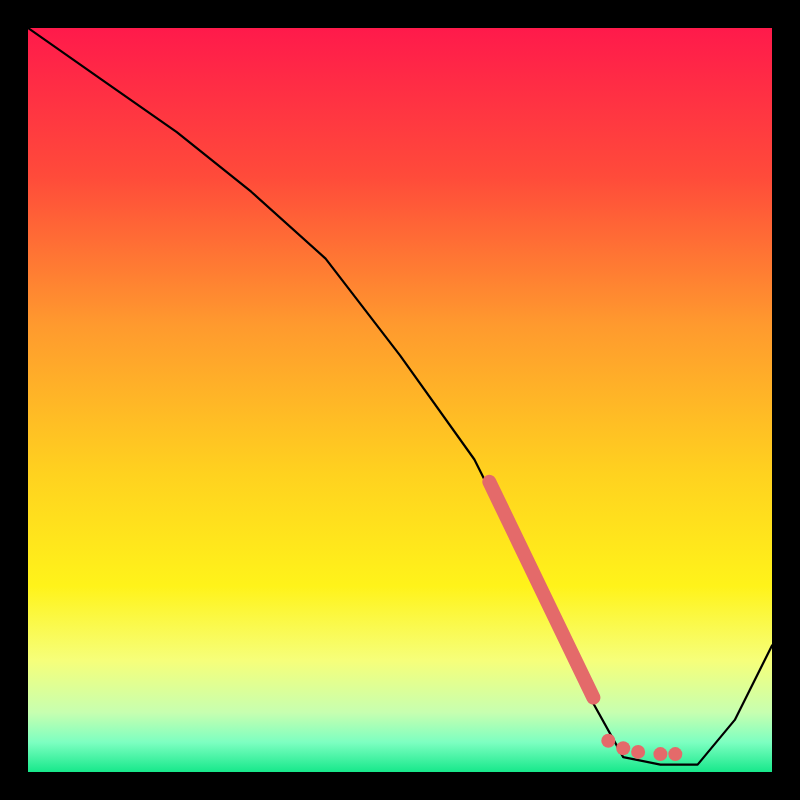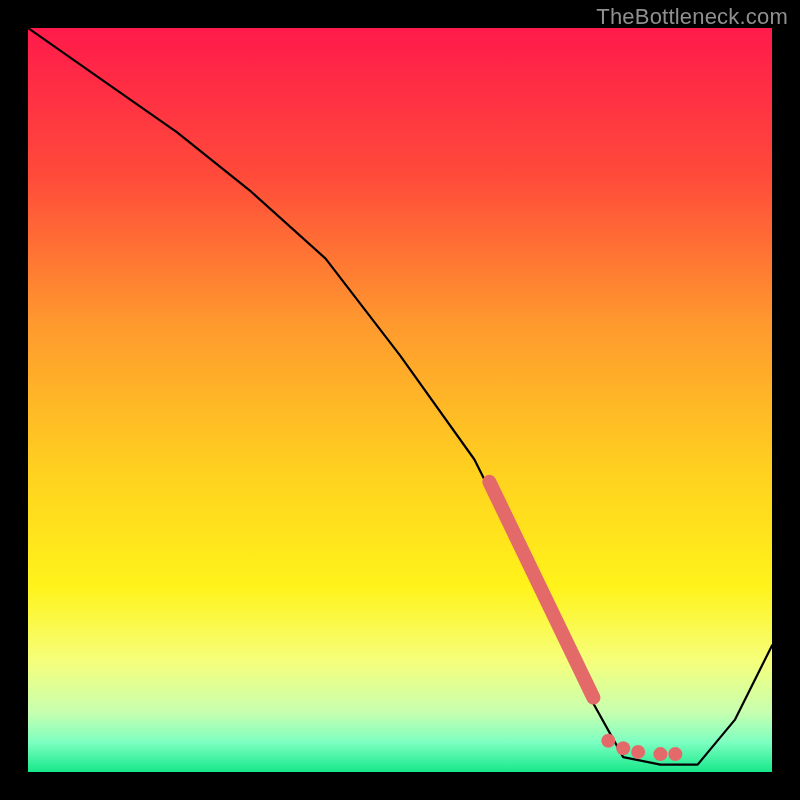--- a/index.html
+++ b/index.html
@@ -79,15 +79,14 @@
           <circle cx="580.3" cy="712.8" r="7" fill="#e46a6a"></circle>
           <circle cx="595.2" cy="720.2" r="7" fill="#e46a6a"></circle>
           <circle cx="610.1" cy="723.9" r="7" fill="#e46a6a"></circle>
           <circle cx="632.4" cy="726.1" r="7" fill="#e46a6a"></circle>
           <circle cx="647.3" cy="726.1" r="7" fill="#e46a6a"></circle>
         </g>
     </svg>
 
   </div>
 
-  <div class="watermark">TheBottleneck.com</div>
 
 </div>
 
 </body></html>

